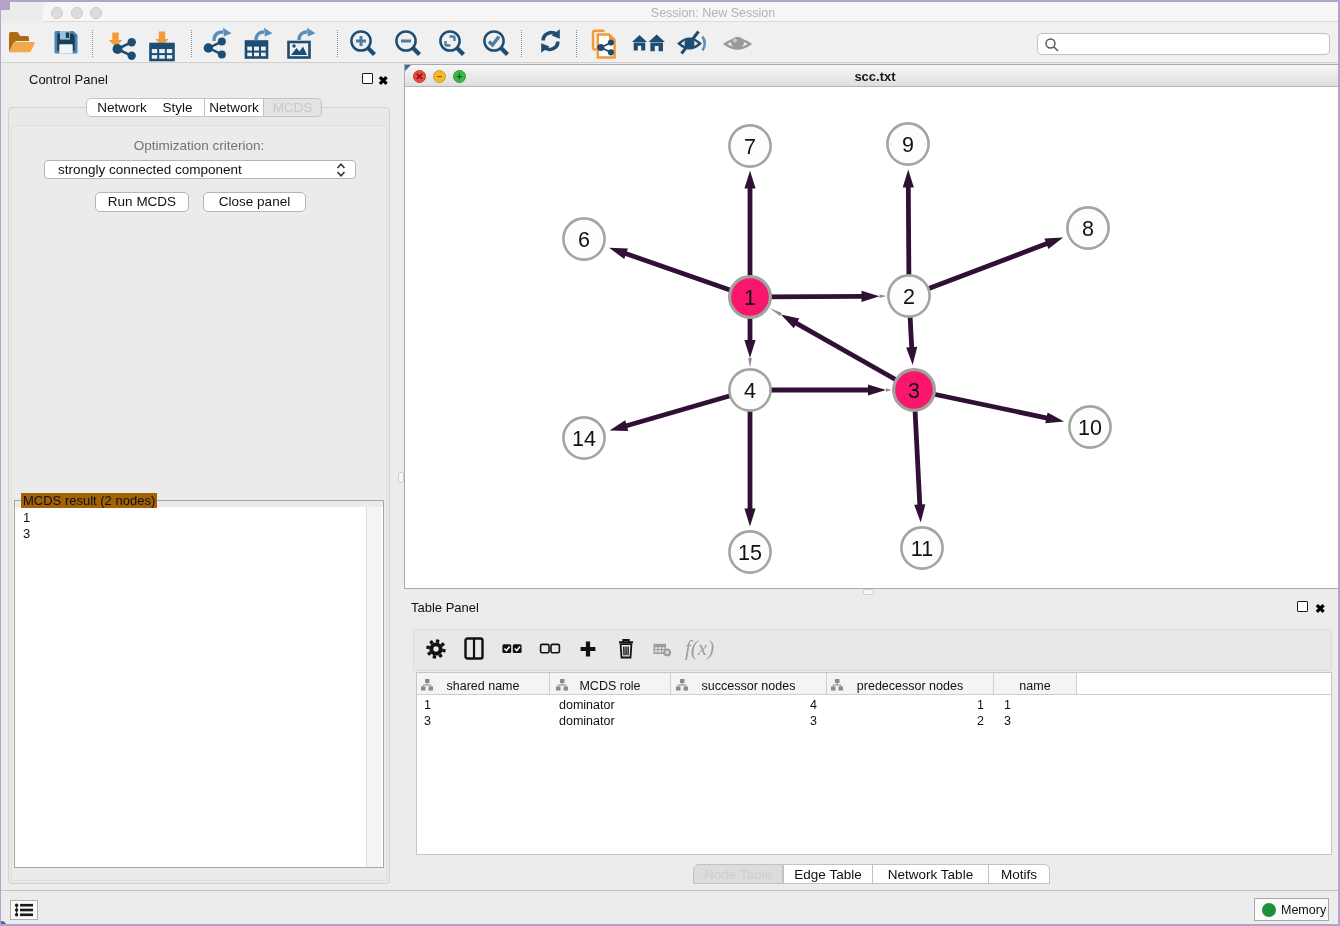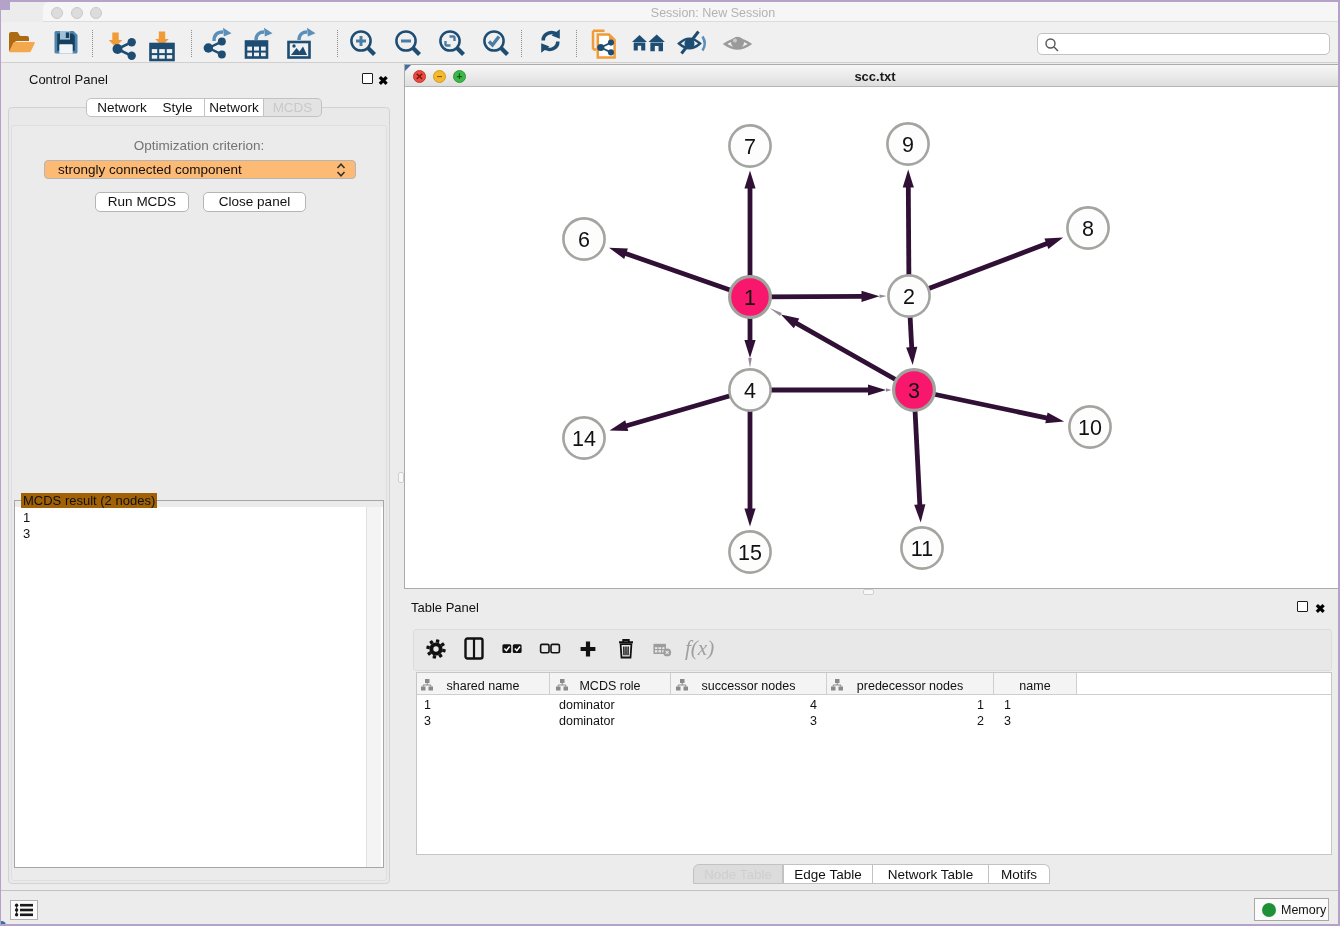--- a/index.html
+++ b/index.html
@@ -15,21 +15,21 @@
   #search { position:absolute; left:1037px; top:11px; width:293px; height:22px; background:#fff; border:1px solid #c2c2c2; border-radius:5px; }
   
   #cp-title { position:absolute; left:29px; top:72px; font-size:13px; color:#111; }
   .sq-btn { position:absolute; width:11px; height:11px; border:1.5px solid #1c1c1c; border-radius:1px; background:#fff; }
   .x-btn { position:absolute; font-size:12.5px; font-weight:bold; color:#000; }
   #cp-box { position:absolute; left:8px; top:107px; width:382px; height:777px; border:1px solid #d2d2d2; border-radius:4px; background:#e9e9e9; }
   #cp-inner { position:absolute; left:11px; top:125px; width:376px; height:756px; border:1px solid #dedede; border-radius:3px; background:#ebebeb; }
   .tabw { position:absolute; top:98px; height:19px; background:#fff; border:1px solid #c2c2c2; font-size:13.5px; color:#111; display:flex; align-items:center; justify-content:center; }
   .tabg { position:absolute; top:98px; height:19px; background:#e3e3e3; border:1px solid #c2c2c2; font-size:13.5px; color:#c9c9c9; display:flex; align-items:center; justify-content:center; }
   #opt-label { position:absolute; left:8px; top:138px; width:382px; text-align:center; font-size:13.5px; color:#737373; }
-  #dd { position:absolute; left:44px; top:160px; width:312px; height:19px; background:#fdba74; border:1px solid #b5b5b5; border-radius:4px; font-size:13.5px; color:#111; line-height:17px; padding-left:13px; }
+  #dd { position:absolute; left:44px; top:160px; width:312px; height:19px; background:#ffffff; border:1px solid #b5b5b5; border-radius:4px; font-size:13.5px; color:#111; line-height:17px; padding-left:13px; }
   .btn { position:absolute; height:20px; background:#fff; border:1px solid #b5b5b5; border-radius:5px; font-size:13.5px; color:#111; text-align:center; line-height:18px; }
   #grp { position:absolute; left:14px; top:500px; width:370px; height:368px; border:1px solid #a6a6a6; }
   #grp-label { position:absolute; left:21px; top:493px; font-size:13px; color:#111; background:#a16207; padding:0 2px; }
   #grp-text { position:absolute; left:15px; top:507px; width:368px; height:360px; background:#fff; font-size:13px; color:#111; padding:3px 0 0 8px; line-height:16px; }
   #grp-sb { position:absolute; right:2px; top:0; width:15px; height:360px; background:#f4f4f4; border-left:1px solid #e0e0e0; }
   
   #nf { position:absolute; left:404px; top:64px; width:935px; height:525px; border:1px solid #ababab; background:#fff; }
   #nf-title { position:absolute; left:0; top:0; width:100%; height:22px; background:linear-gradient(#f7f7f7,#dedede); border-bottom:1px solid #b5b5b5; }
   #nf-name { position:absolute; width:100%; text-align:center; top:4px; font-size:13px; font-weight:bold; color:#1a1a1a; padding-left:7px; }
   .tl2 { position:absolute; top:4.5px; width:13px; height:13px; border-radius:50%; font-size:10px; font-weight:bold; text-align:center; line-height:12px; }

